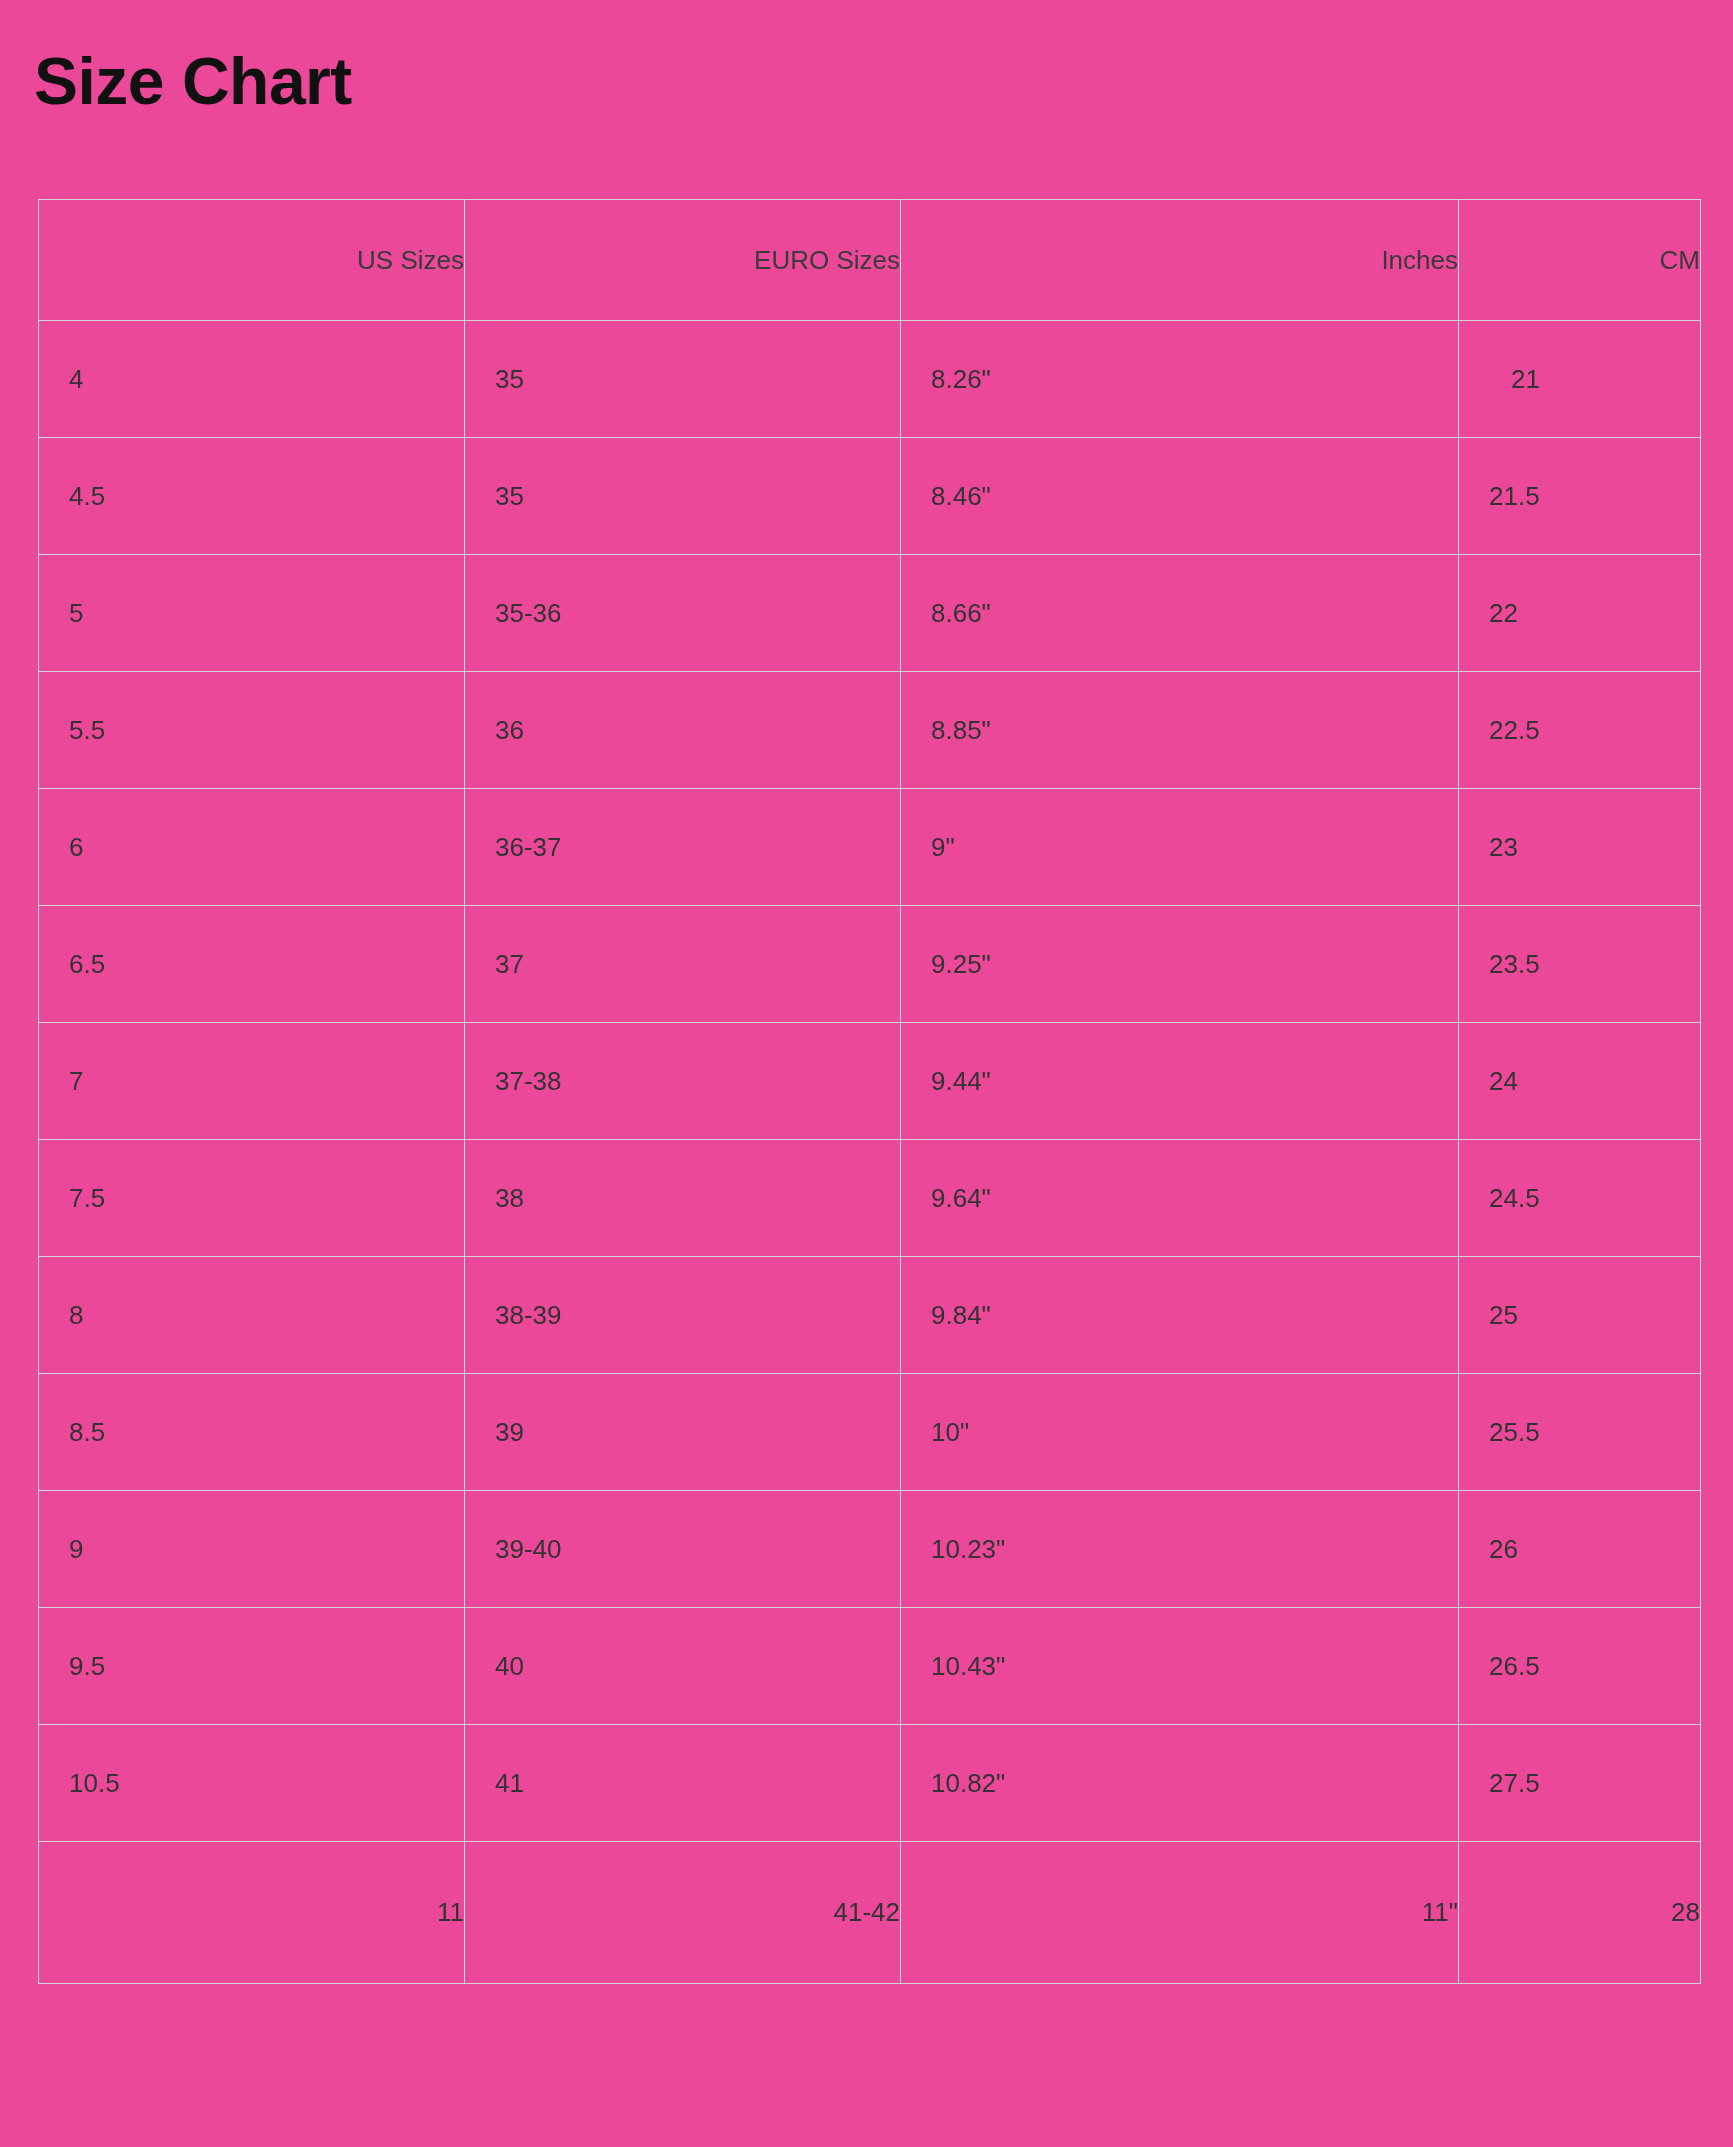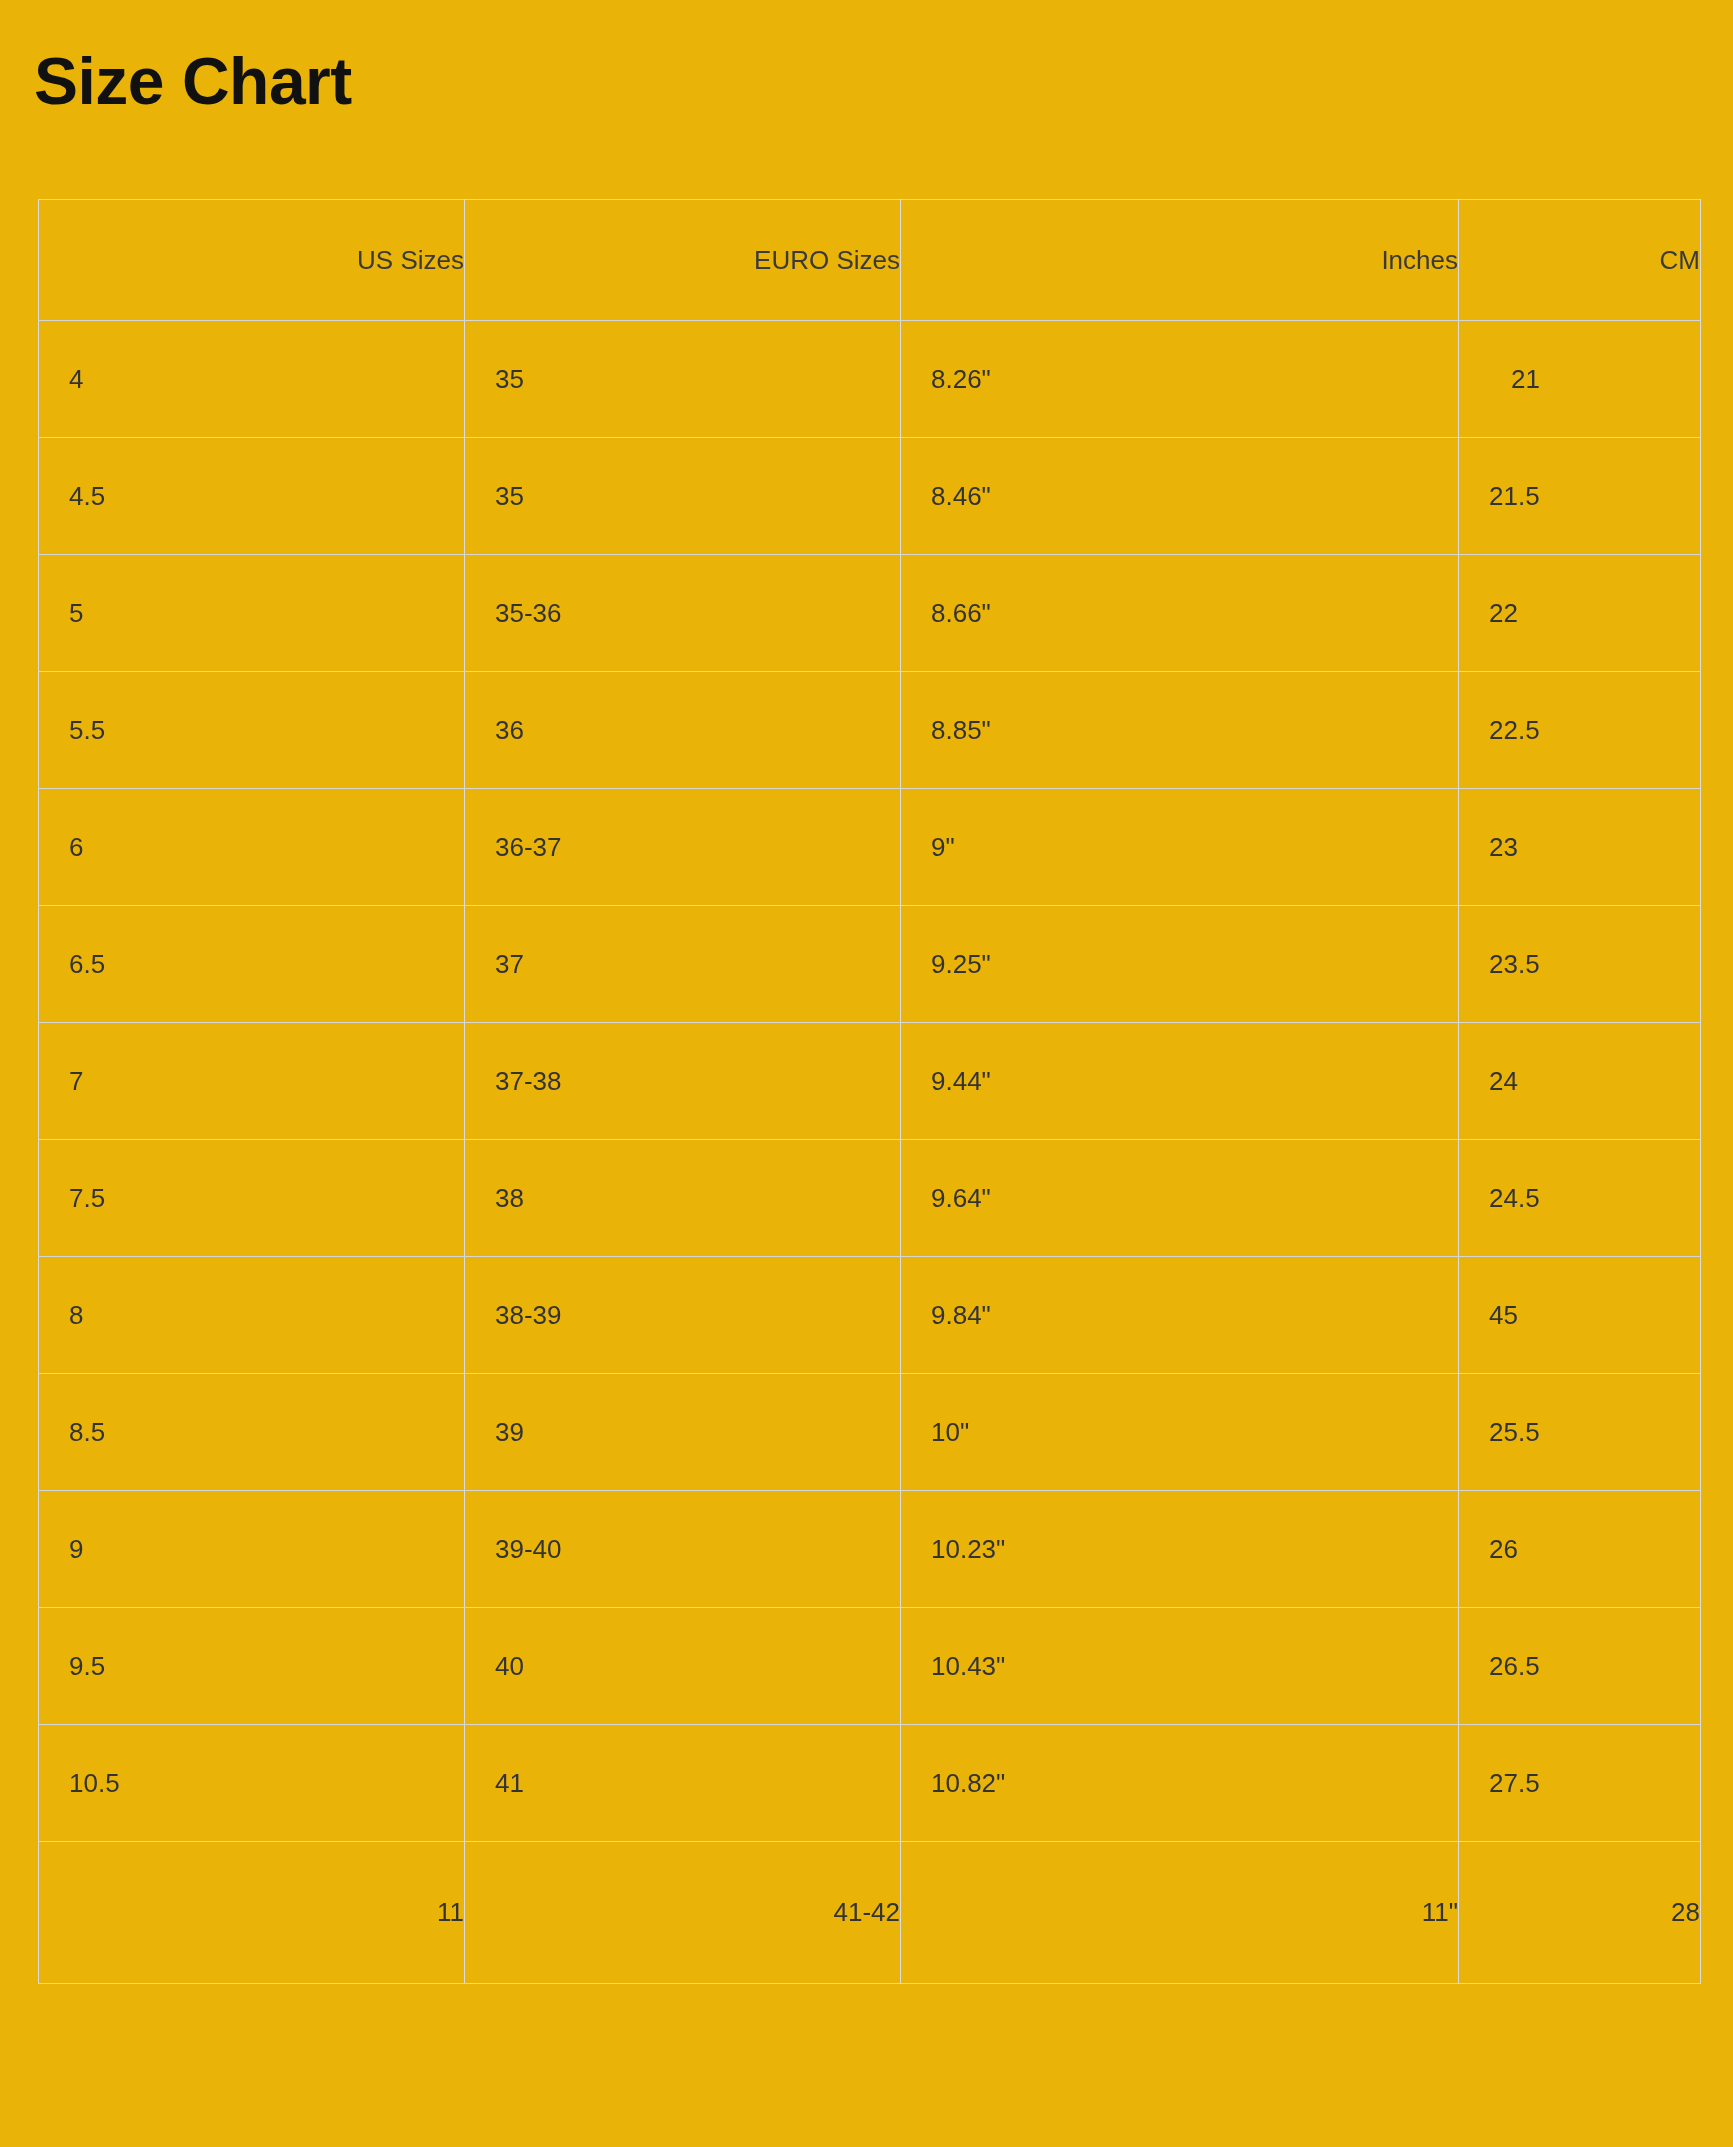--- a/index.html
+++ b/index.html
@@ -11,21 +11,21 @@
     width: 1733px;
     height: 2147px;
     font-family: "Liberation Sans", sans-serif;
     -webkit-font-smoothing: antialiased;
   }
   .page {
     position: relative;
     width: 1733px;
     height: 2147px;
     overflow: hidden;
-    background: #eab308;
+    background: #ec4899;
   }
   .page-title {
     position: absolute;
     left: 34px;
     top: -4px;
     font-size: 66px;
     font-weight: 700;
     letter-spacing: -0.5px;
     color: #111111;
     line-height: 1.25;
@@ -150,21 +150,21 @@
           <tr>
             <td>7.5</td>
             <td>38</td>
             <td>9.64"</td>
             <td class="cm-cell">24.5</td>
           </tr>
           <tr>
             <td>8</td>
             <td>38-39</td>
             <td>9.84"</td>
-            <td class="cm-cell">45</td>
+            <td class="cm-cell">25</td>
           </tr>
           <tr>
             <td>8.5</td>
             <td>39</td>
             <td>10"</td>
             <td class="cm-cell">25.5</td>
           </tr>
           <tr>
             <td>9</td>
             <td>39-40</td>

